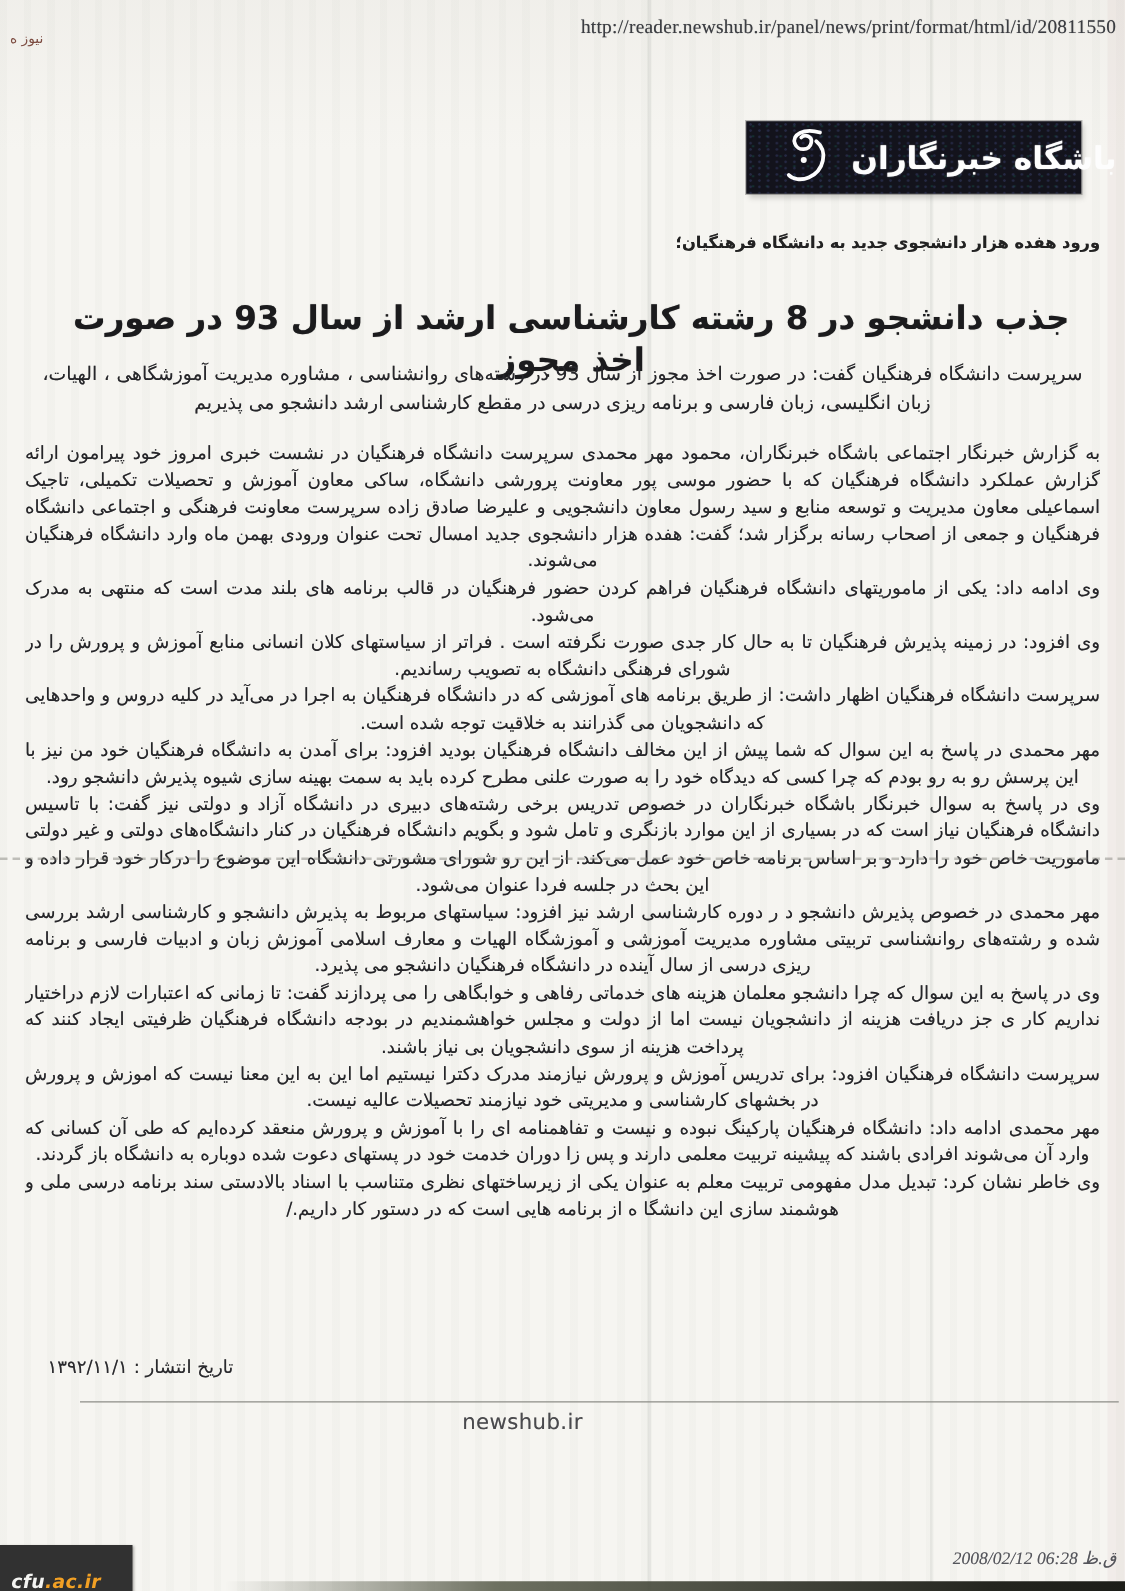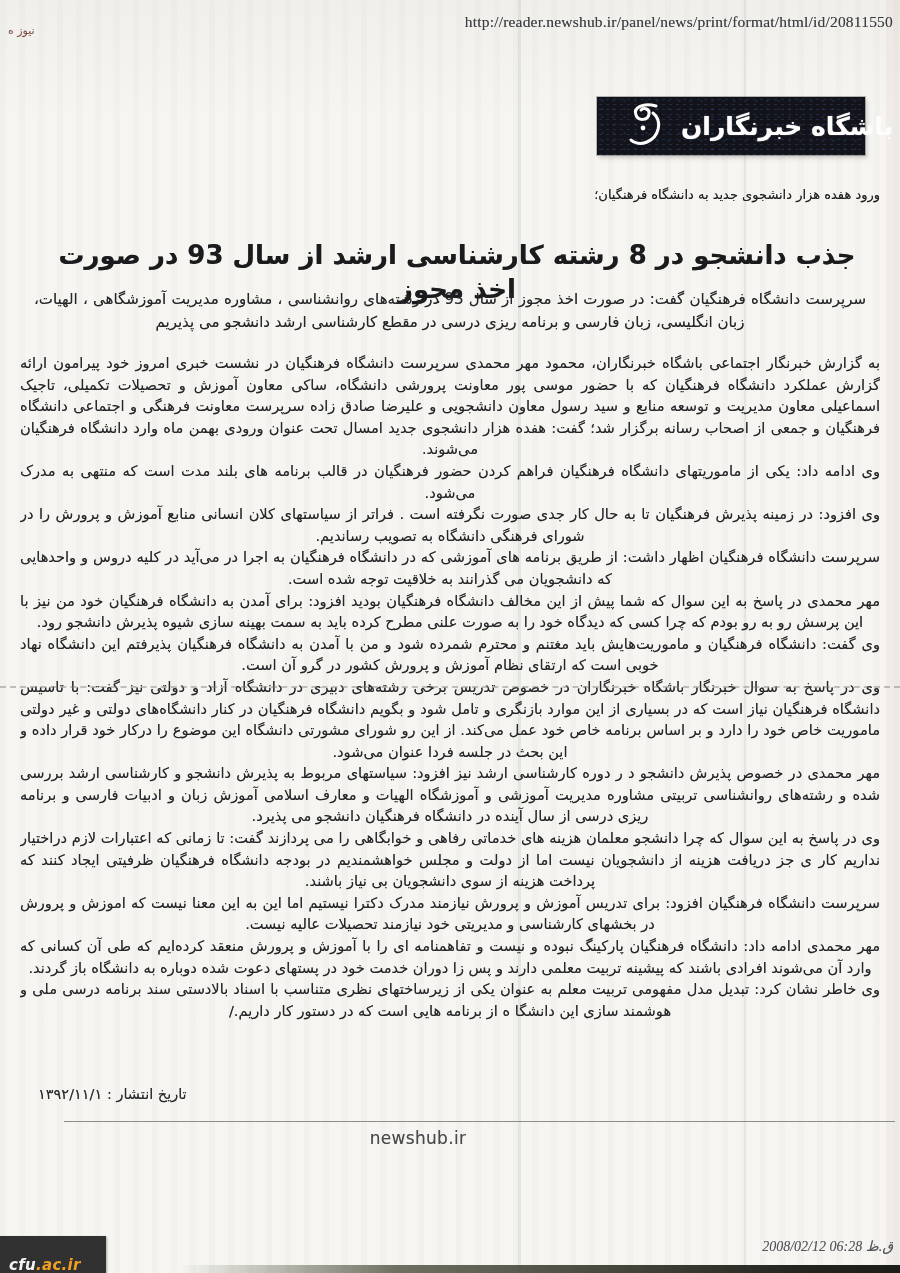--- a/index.html
+++ b/index.html
@@ -35,21 +35,21 @@
     display:flex;align-items:center;justify-content:flex-start;
     padding:0 10px 0 26px;box-sizing:border-box;gap:16px;
     box-shadow:0 0 0 1px rgba(0,0,0,.25), 2px 3px 4px rgba(80,80,75,.25);
   }
   .logo-mark{flex:0 0 auto;}
   .logo-text{color:#fdfdfd;font-weight:bold;font-size:25px;direction:rtl;white-space:nowrap;
     text-shadow:0 0 1px rgba(255,255,255,.7);}
 
   .kicker{
     position:absolute;top:187px;left:5px;right:20px;
-    direction:rtl;text-align:right;font-weight:normal;font-size:13px;color:#222;
+    direction:rtl;text-align:right;font-weight:bold;font-size:13px;color:#222;
     text-shadow:0 0 .5px rgba(40,40,40,.6);
   }
   .headline{
     position:absolute;top:221px;left:34px;right:20px;
     direction:rtl;text-align:center;font-weight:bold;font-size:26px;line-height:34px;color:#1b1b1d;
     text-shadow:0 0 .6px rgba(20,20,20,.55);
   }
   .article{
     position:absolute;top:284px;left:20px;right:20px;height:800px;overflow:hidden;
     direction:rtl;
@@ -121,21 +121,20 @@
   <h1 class="headline">جذب دانشجو در 8 رشته کارشناسی ارشد از سال 93 در صورت اخذ مجوز</h1>
 
   <div class="article">
     <p class="lead">سرپرست دانشگاه فرهنگیان گفت: در صورت اخذ مجوز از سال 93 در رشته‌های روانشناسی ، مشاوره مدیریت آموزشگاهی ، الهیات، زبان انگلیسی، زبان فارسی و برنامه ریزی درسی در مقطع کارشناسی ارشد دانشجو می پذیریم</p>
     <div class="body-text">
         <p>به گزارش خبرنگار اجتماعی باشگاه خبرنگاران، محمود مهر محمدی سرپرست دانشگاه فرهنگیان در نشست خبری امروز خود پیرامون ارائه گزارش عملکرد دانشگاه فرهنگیان که با حضور موسی پور معاونت پرورشی دانشگاه، ساکی معاون آموزش و تحصیلات تکمیلی، تاجیک اسماعیلی معاون مدیریت و توسعه منابع و سید رسول معاون دانشجویی و علیرضا صادق زاده سرپرست معاونت فرهنگی و اجتماعی دانشگاه فرهنگیان و جمعی از اصحاب رسانه برگزار شد؛ گفت: هفده هزار دانشجوی جدید امسال تحت عنوان ورودی بهمن ماه وارد دانشگاه فرهنگیان می‌شوند.</p>
         <p>وی ادامه داد: یکی از ماموریتهای دانشگاه فرهنگیان فراهم کردن حضور فرهنگیان در قالب برنامه های بلند مدت است که منتهی به مدرک می‌شود.</p>
         <p>وی افزود: در زمینه پذیرش فرهنگیان تا به حال کار جدی صورت نگرفته است . فراتر از سیاستهای کلان انسانی منابع آموزش و پرورش را در شورای فرهنگی دانشگاه به تصویب رساندیم.</p>
         <p>سرپرست دانشگاه فرهنگیان اظهار داشت: از طریق برنامه های آموزشی که در دانشگاه فرهنگیان به اجرا در می‌آید در کلیه دروس و واحدهایی که دانشجویان می گذرانند به خلاقیت توجه شده است.</p>
         <p>مهر محمدی در پاسخ به این سوال که شما پیش از این مخالف دانشگاه فرهنگیان بودید افزود: برای آمدن به دانشگاه فرهنگیان خود من نیز با این پرسش رو به رو بودم که چرا کسی که دیدگاه خود را به صورت علنی مطرح کرده باید به سمت بهینه سازی شیوه پذیرش دانشجو رود.</p>
-        <p>وی گفت: دانشگاه فرهنگیان و ماموریت‌هایش باید مغتنم و محترم شمرده شود و من با آمدن به دانشگاه فرهنگیان پذیرفتم این دانشگاه نهاد خوبی است که ارتقای نظام آموزش و پرورش کشور در گرو آن است.</p>
         <p>وی در پاسخ به سوال خبرنگار باشگاه خبرنگاران در خصوص تدریس برخی رشته‌های دبیری در دانشگاه آزاد و دولتی نیز گفت: با تاسیس دانشگاه فرهنگیان نیاز است که در بسیاری از این موارد بازنگری و تامل شود و بگویم دانشگاه فرهنگیان در کنار دانشگاه‌های دولتی و غیر دولتی ماموریت خاص خود را دارد و بر اساس برنامه خاص خود عمل می‌کند. از این رو شورای مشورتی دانشگاه این موضوع را درکار خود قرار داده و این بحث در جلسه فردا عنوان می‌شود.</p>
         <p>مهر محمدی در خصوص پذیرش دانشجو د ر دوره کارشناسی ارشد نیز افزود: سیاستهای مربوط به پذیرش دانشجو و کارشناسی ارشد بررسی شده و رشته‌های روانشناسی تربیتی مشاوره مدیریت آموزشی و آموزشگاه الهیات و معارف اسلامی آموزش زبان و ادبیات فارسی و برنامه ریزی درسی از سال آینده در دانشگاه فرهنگیان دانشجو می پذیرد.</p>
         <p>وی در پاسخ به این سوال که چرا دانشجو معلمان هزینه های خدماتی رفاهی و خوابگاهی را می پردازند گفت: تا زمانی که اعتبارات لازم دراختیار نداریم کار ی جز دریافت هزینه از دانشجویان نیست اما از دولت و مجلس خواهشمندیم در بودجه دانشگاه فرهنگیان ظرفیتی ایجاد کنند که پرداخت هزینه از سوی دانشجویان بی نیاز باشند.</p>
         <p>سرپرست دانشگاه فرهنگیان افزود: برای تدریس آموزش و پرورش نیازمند مدرک دکترا نیستیم اما این به این معنا نیست که اموزش و پرورش در بخشهای کارشناسی و مدیریتی خود نیازمند تحصیلات عالیه نیست.</p>
         <p>مهر محمدی ادامه داد: دانشگاه فرهنگیان پارکینگ نبوده و نیست و تفاهمنامه ای را با آموزش و پرورش منعقد کرده‌ایم که طی آن کسانی که وارد آن می‌شوند افرادی باشند که پیشینه تربیت معلمی دارند و پس زا دوران خدمت خود در پستهای دعوت شده دوباره به دانشگاه باز گردند.</p>
         <p>وی خاطر نشان کرد: تبدیل مدل مفهومی تربیت معلم به عنوان یکی از زیرساختهای نظری متناسب با اسناد بالادستی سند برنامه درسی ملی و هوشمند سازی این دانشگا ه از برنامه هایی است که در دستور کار داریم./</p>
       </div>
   </div>
 
   <div class="fold-line"></div>

